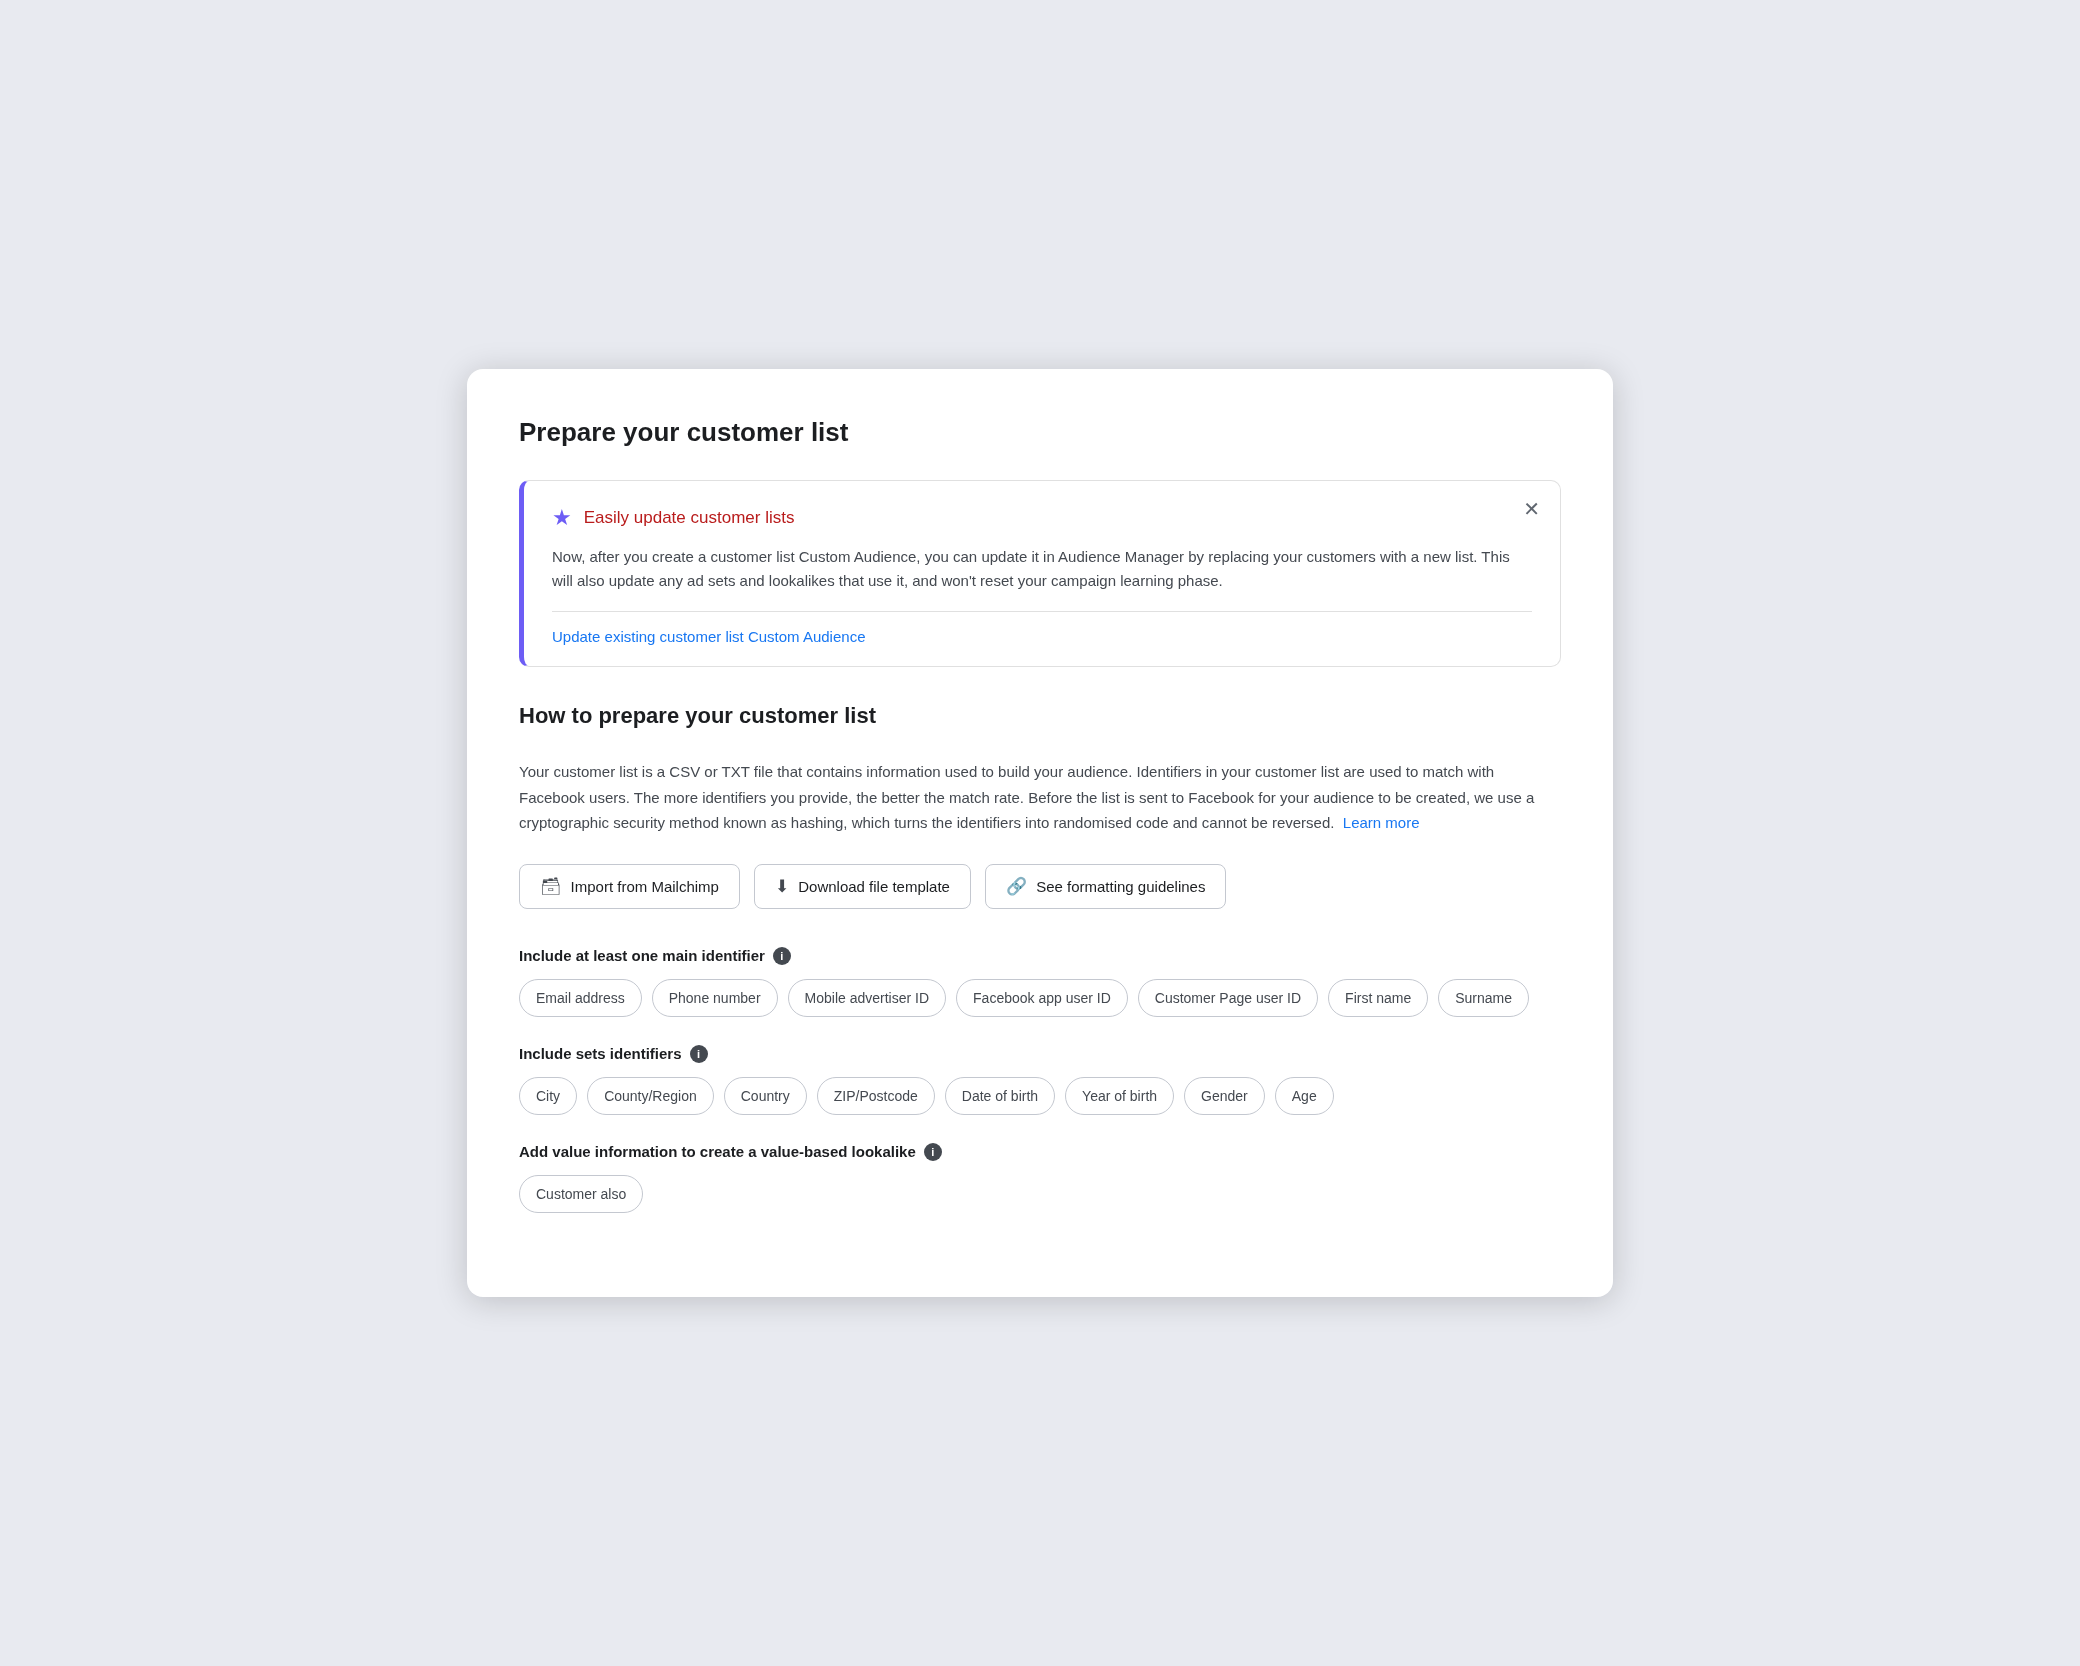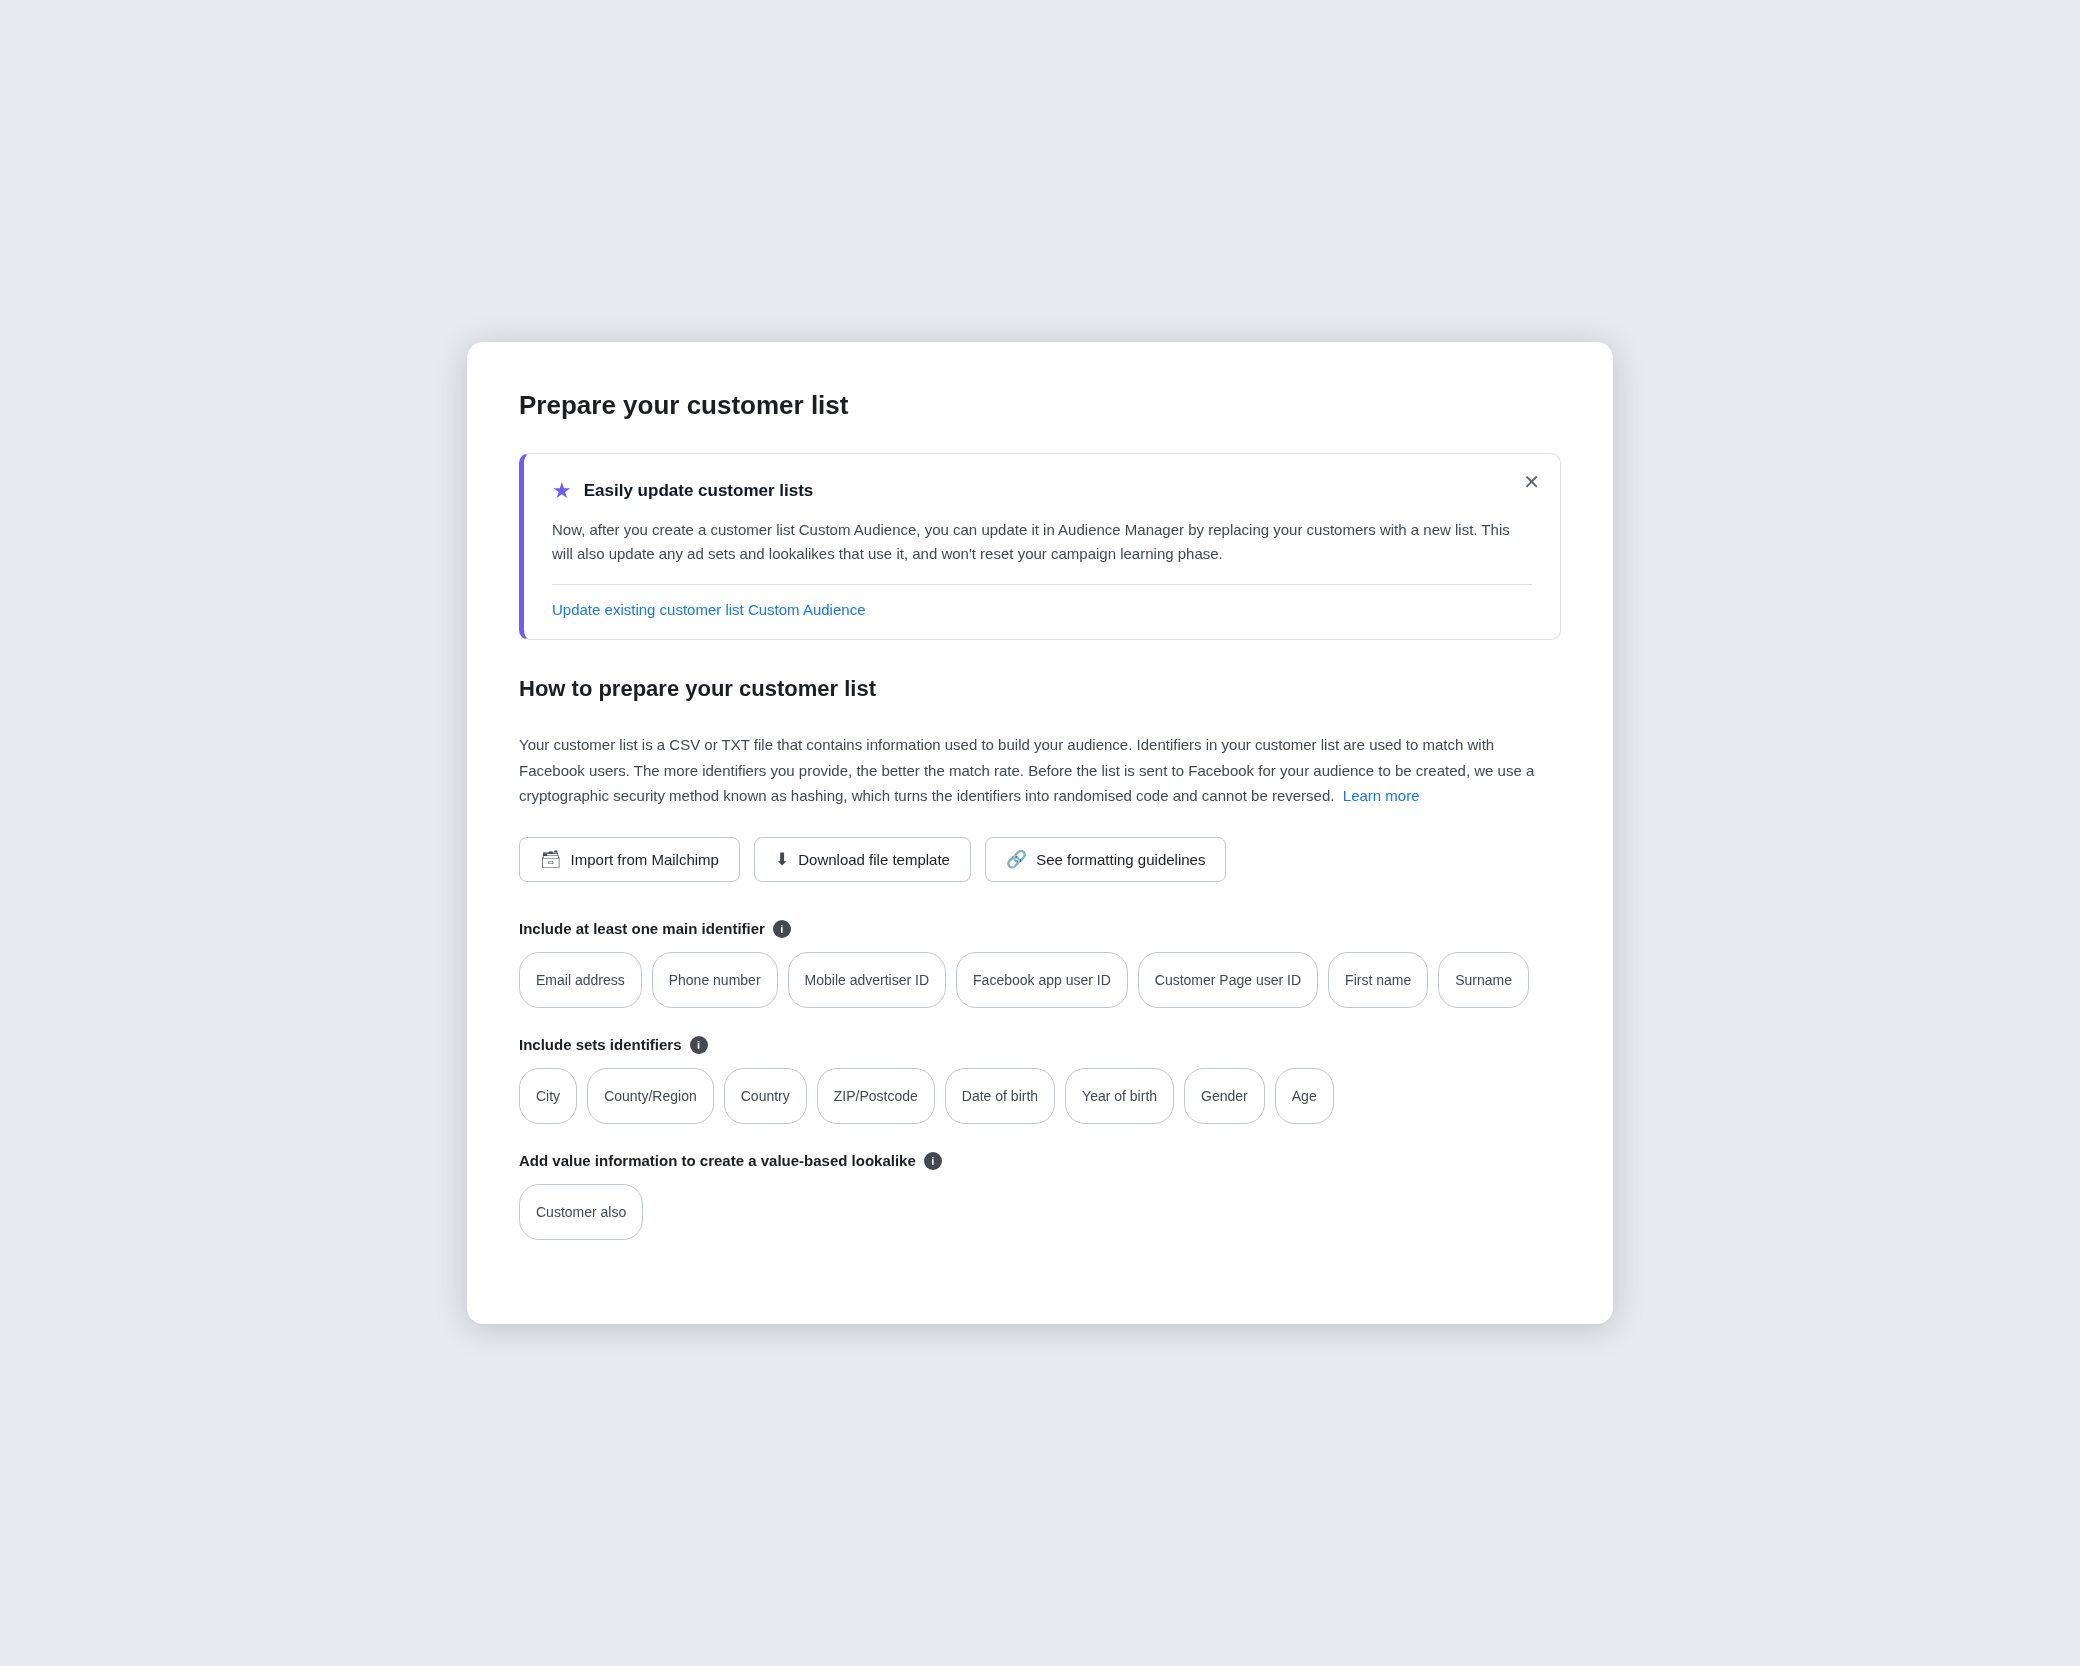--- a/index.html
+++ b/index.html
@@ -50,22 +50,22 @@
 
     .star-icon {
       color: #6d5df5;
       font-size: 22px;
       margin-right: 12px;
       flex-shrink: 0;
     }
 
     .info-banner-title {
       font-size: 17px;
-      font-weight: 700;
-      color: #0f172a;
+      font-weight: 400;
+      color: #b91c1c;
     }
 
     .close-btn {
       position: absolute;
       top: 18px;
       right: 20px;
       background: none;
       border: none;
       cursor: pointer;
       font-size: 20px;
@@ -169,21 +169,21 @@
       flex-shrink: 0;
     }
 
     .tags-row {
       display: flex;
       flex-wrap: wrap;
       gap: 10px;
     }
 
     .tag-pill {
-      padding: 19px 16px;
+      padding: 10px 16px;
       border: 1.5px solid #c4c8d0;
       border-radius: 20px;
       font-size: 14px;
       color: #444950;
       background: #ffffff;
       cursor: default;
       user-select: none;
     }
   </style>
 </head>

